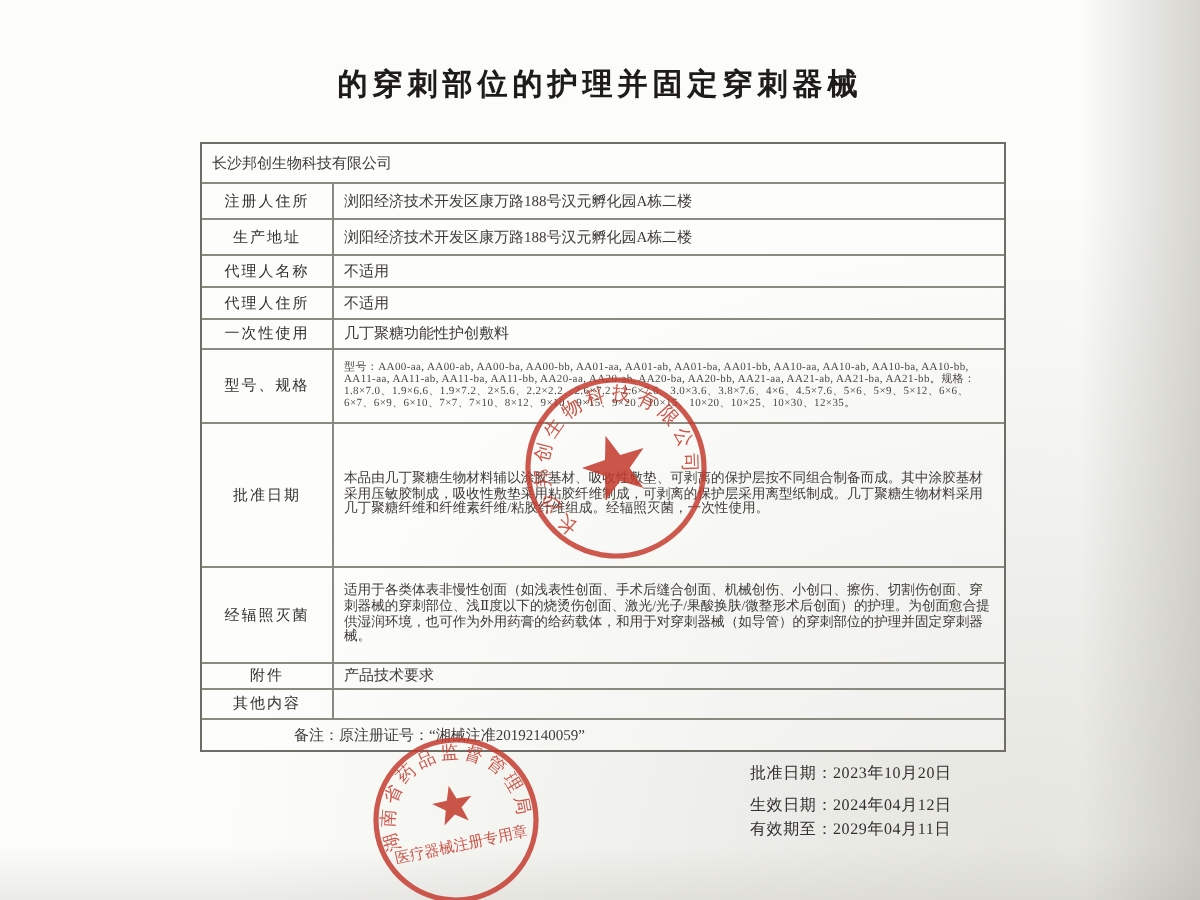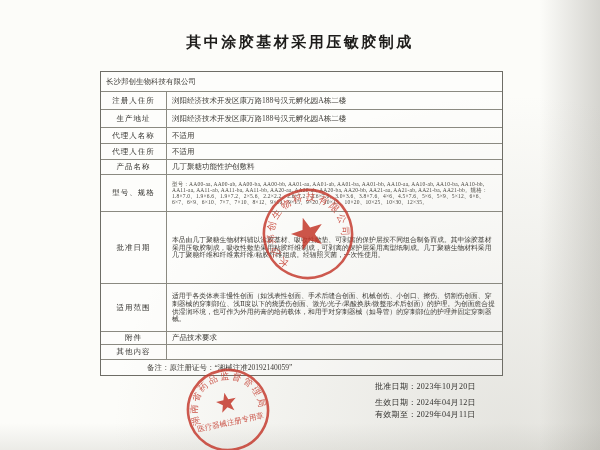--- a/index.html
+++ b/index.html
@@ -29,21 +29,21 @@
   .remark-row .tvalue{padding-left:46px;}
   .fline{position:absolute;font-size:8px;color:#302f2c;letter-spacing:.3px;}
   .seal{position:absolute;opacity:.93;pointer-events:none;}
   .seal svg{display:block;}
 </style>
 </head>
 <body>
 
 <div class="page">
 
-  <div class="title">其中涂胶基材采用压敏胶制成</div>
+  <div class="title">的穿刺部位的护理并固定穿刺器械</div>
 
   <div class="rtable">
     <div class="trow" style="height:19px">
       <div class="tvalue">长沙邦创生物科技有限公司</div>
     </div>
     <div class="trow" style="height:18px">
       <div class="tlabel">注册人住所</div>
       <div class="tvalue">浏阳经济技术开发区康万路188号汉元孵化园A栋二楼</div>
     </div>
     <div class="trow" style="height:18px">
@@ -52,33 +52,33 @@
     </div>
     <div class="trow" style="height:16px">
       <div class="tlabel">代理人名称</div>
       <div class="tvalue">不适用</div>
     </div>
     <div class="trow" style="height:16px">
       <div class="tlabel">代理人住所</div>
       <div class="tvalue">不适用</div>
     </div>
     <div class="trow" style="height:15px">
-      <div class="tlabel">产品名称</div>
+      <div class="tlabel">一次性使用</div>
       <div class="tvalue">几丁聚糖功能性护创敷料</div>
     </div>
     <div class="trow" style="height:37px">
       <div class="tlabel">型号、规格</div>
       <div class="tvalue tiny">型号：AA00-aa, AA00-ab, AA00-ba, AA00-bb, AA01-aa, AA01-ab, AA01-ba, AA01-bb, AA10-aa, AA10-ab, AA10-ba, AA10-bb, AA11-aa, AA11-ab, AA11-ba, AA11-bb, AA20-aa, AA20-ab, AA20-ba, AA20-bb, AA21-aa, AA21-ab, AA21-ba, AA21-bb。规格：1.8×7.0、1.9×6.6、1.9×7.2、2×5.6、2.2×2.2、2.6×7.2、2.6×7.6、3.0×3.6、3.8×7.6、4×6、4.5×7.6、5×6、5×9、5×12、6×6、6×7、6×9、6×10、7×7、7×10、8×12、9×10、9×15、9×20、10×15、10×20、10×25、10×30、12×35。</div>
     </div>
     <div class="trow" style="height:72px">
       <div class="tlabel">批准日期</div>
       <div class="tvalue small">本品由几丁聚糖生物材料辅以涂胶基材、吸收性敷垫、可剥离的保护层按不同组合制备而成。其中涂胶基材采用压敏胶制成，吸收性敷垫采用粘胶纤维制成，可剥离的保护层采用离型纸制成。几丁聚糖生物材料采用几丁聚糖纤维和纤维素纤维/粘胶纤维组成。经辐照灭菌，一次性使用。</div>
     </div>
     <div class="trow" style="height:48px">
-      <div class="tlabel">适用范围</div>
+      <div class="tlabel">经辐照灭菌</div>
       <div class="tvalue small">适用于各类体表非慢性创面（如浅表性创面、手术后缝合创面、机械创伤、小创口、擦伤、切割伤创面、穿刺器械的穿刺部位、浅Ⅱ度以下的烧烫伤创面、激光/光子/果酸换肤/微整形术后创面）的护理。为创面愈合提供湿润环境，也可作为外用药膏的给药载体，和用于对穿刺器械（如导管）的穿刺部位的护理并固定穿刺器械。</div>
     </div>
     <div class="trow" style="height:13px">
       <div class="tlabel">附件</div>
       <div class="tvalue">产品技术要求</div>
     </div>
     <div class="trow" style="height:15px">
       <div class="tlabel">其他内容</div>
       <div class="tvalue"></div>
     </div>

